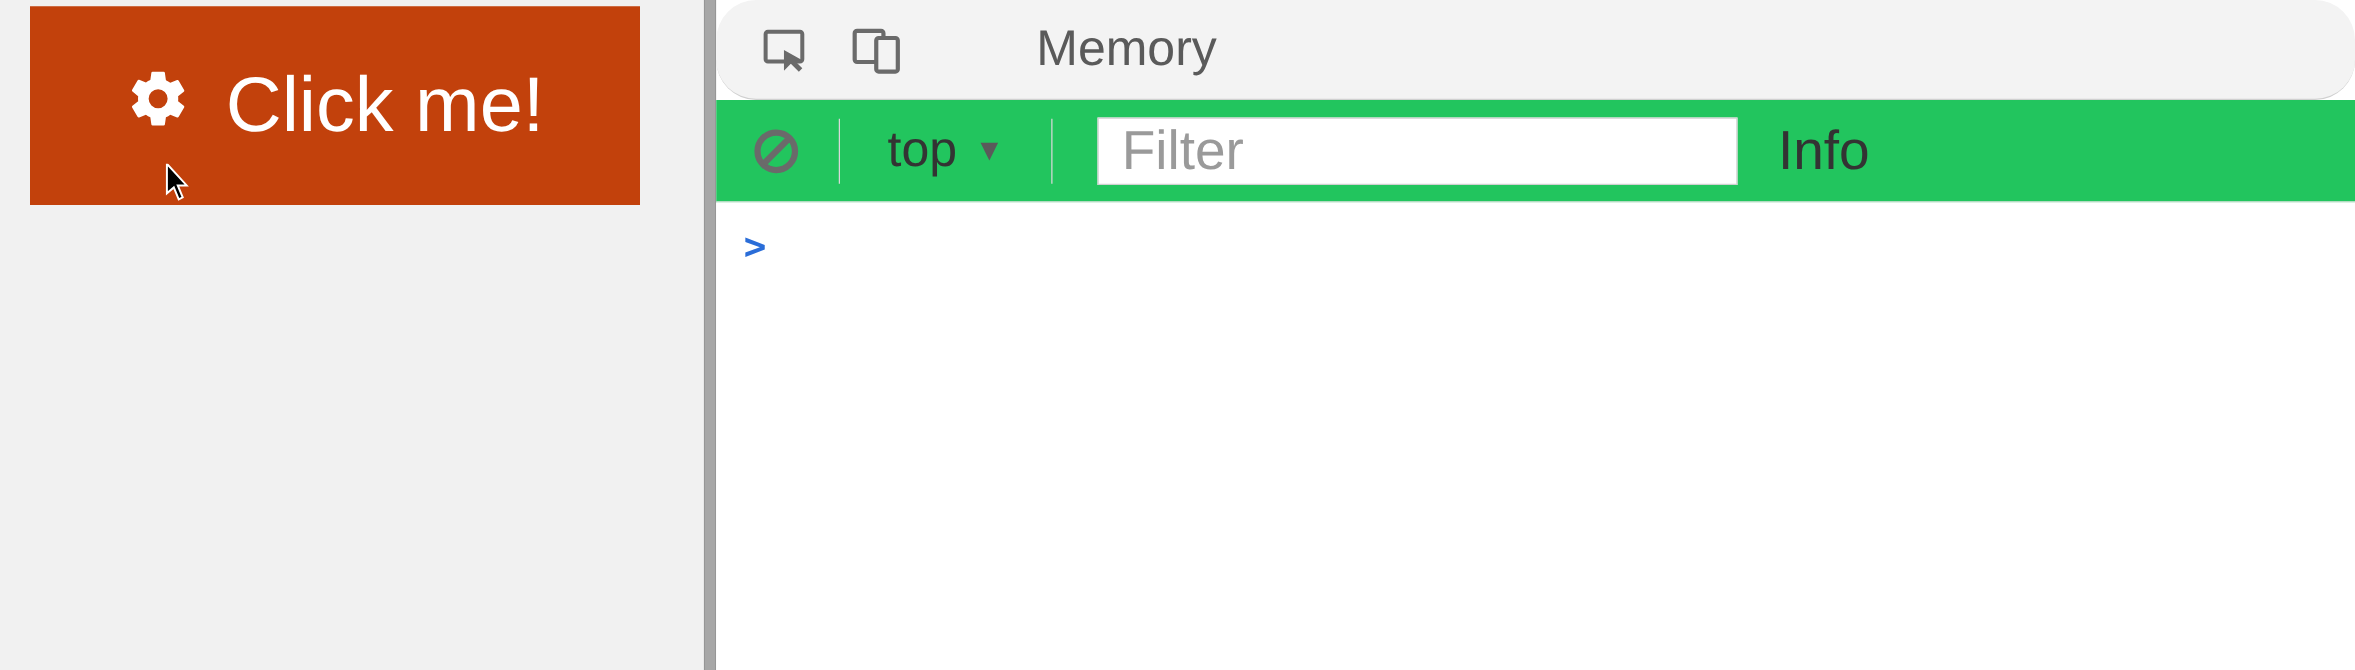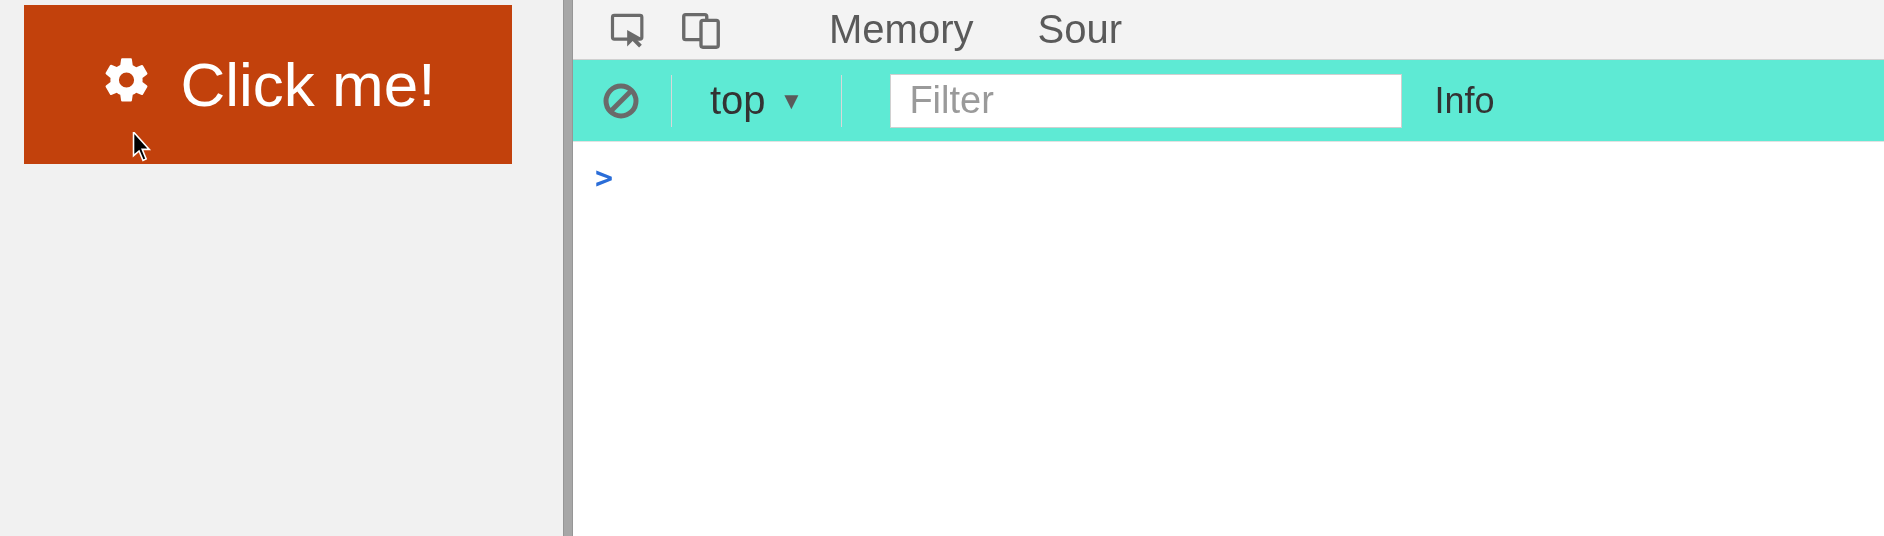--- a/index.html
+++ b/index.html
@@ -60,27 +60,28 @@
       pointer-events: none;
     }
     .devtools {
       flex: 1;
       height: 100%;
       background: #ffffff;
       display: flex;
       flex-direction: column;
     }
     .dt-tabs {
-      height: 60px;
+      height: 80px;
       background: #f3f3f3;
       border-bottom: 1px solid #d0d0d0;
       display: flex;
       align-items: center;
       padding-left: 20px;
       gap: 0;
+      border-radius: 32px;
     }
     .dt-toolbar-icon {
       width: 72px;
       height: 76px;
       display: flex;
       align-items: center;
       justify-content: center;
       cursor: pointer;
     }
     .dt-tab {
@@ -100,21 +101,21 @@
       content: "";
       position: absolute;
       bottom: -1px;
       left: 0;
       right: 0;
       height: 6px;
       background: #1a73e8;
     }
     .dt-filterbar {
       height: 82px;
-      background: #5eead4;
+      background: #22c55e;
       border-bottom: 1px solid #e2e2e2;
       display: flex;
       align-items: center;
       padding-left: 18px;
       gap: 0;
     }
     .clear-btn {
       width: 60px;
       height: 60px;
       display: flex;
@@ -135,36 +136,36 @@
       font-size: 40px;
       color: #333;
       cursor: pointer;
       padding: 0 18px;
     }
     .context-caret {
       font-size: 24px;
       color: #5a5a5a;
     }
     .filter-input {
-      margin-left: 28px;
+      margin-left: 16px;
       width: 512px;
       height: 54px;
       border: 1px solid #d0d0d0;
       background: #ffffff;
       padding: 0 18px;
-      font-size: 38px;
+      font-size: 44px;
       color: #333;
       outline: none;
     }
     .filter-input::placeholder {
       color: #9a9a9a;
     }
     .loglevel {
       margin-left: 32px;
-      font-size: 36px;
+      font-size: 44px;
       color: #333;
       cursor: pointer;
     }
     .console-body {
       flex: 1;
       background: #ffffff;
       padding: 18px 0 0 22px;
     }
     .prompt-chevron {
       font-size: 30px;
@@ -209,21 +210,20 @@
       </svg>
     </div>
     <div class="dt-toolbar-icon">
       <svg class="toggle-icon-svg" width="46" height="46" viewBox="0 0 48 48">
         <rect x="6" y="8" width="24" height="26" rx="2"></rect>
         <rect x="24" y="14" width="18" height="28" rx="2" fill="#f3f3f3"></rect>
       </svg>
     </div>
     <div style="width:60px;"></div>
     <div class="dt-tab">Memory</div>
-    <div class="dt-tab">Sour</div>
   </div>
 
   <div class="dt-filterbar">
     <div class="clear-btn">
       <svg width="40" height="40" viewBox="0 0 40 40">
         <circle cx="20" cy="20" r="15" fill="none" stroke="#6a6a6a" stroke-width="5"></circle>
         <line x1="10" y1="30" x2="30" y2="10" stroke="#6a6a6a" stroke-width="5"></line>
       </svg>
     </div>
     <div class="vsep"></div>

